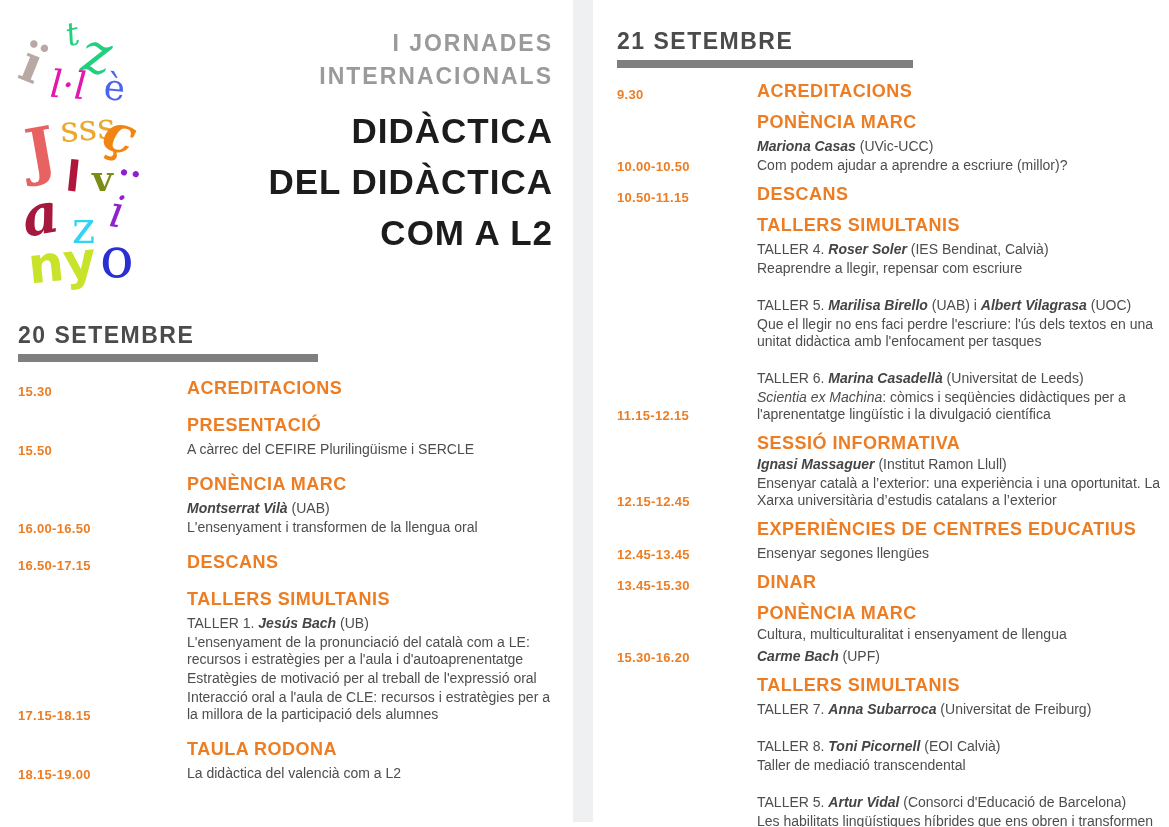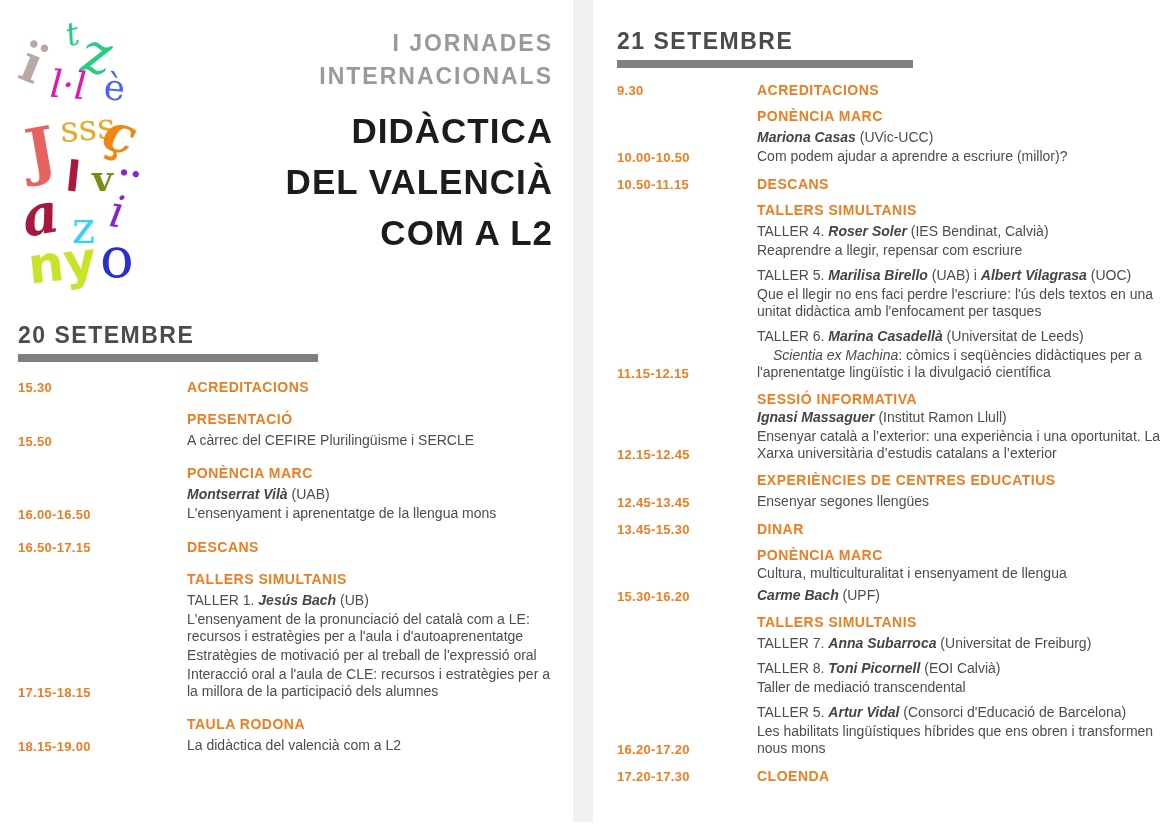--- a/index.html
+++ b/index.html
@@ -50,28 +50,28 @@
   .day-0 .row { margin-bottom:16px; }
   .day-1 .row { margin-bottom:10px; }
   .time {
     flex:0 0 auto; font-size:13px; font-weight:700; color:#ed7d23;
     padding-top:2px; letter-spacing:.3px;
   }
   .day-0 .time { width:169px; }
   .day-1 .time { width:140px; }
   .content { flex:1 1 auto; }
   .session-heading {
-    font-size:14px; font-weight:700; color:#ed7d23; letter-spacing:.5px;
+    font-size:18px; font-weight:700; color:#ed7d23; letter-spacing:.5px;
   }
   .block { font-size:14px; color:#4d4d4d; line-height:17px; }
   .block.first  { margin-top:5px; }
-  .block.item   { margin-top:8px; }
+  .block.item   { margin-top:20px; }
   .block.follow { margin-top:2px; }
   .block .b { font-weight:700; color:#454545;font-style:italic; }
-  .block .i { font-style:italic;margin-left:16px; }
+  .block .i { font-style:italic; }
 </style>
 </head>
 <body>
 
 <div class="divider"></div>
 
 <div class="letters-logo">
     <span class="logo-letter" style="left: 8px; top: 30px; font-size: 52px; color: rgb(184, 169, 164); transform: rotate(22deg); font-family: &quot;DejaVu Serif&quot;, serif; font-weight: 700; font-style: normal;">ï</span>
     <span class="logo-letter" style="left: 52px; top: 10px; font-size: 32px; color: rgb(33, 208, 126); transform: rotate(-14deg); font-family: &quot;DejaVu Serif&quot;, serif; font-weight: 400; font-style: italic;">t</span>
     <span class="logo-letter" style="left: 68px; top: 18px; font-size: 56px; color: rgb(33, 208, 126); transform: rotate(8deg); font-family: &quot;DejaVu Serif&quot;, serif; font-weight: 400; font-style: italic;">z</span>
@@ -88,21 +88,21 @@
     <span class="logo-letter" style="left: 58px; top: 198px; font-size: 44px; color: rgb(53, 211, 242); transform: rotate(0deg); font-family: &quot;DejaVu Serif&quot;, serif; font-weight: 400; font-style: normal;">z</span>
     <span class="logo-letter" style="left: 14px; top: 230px; font-size: 50px; color: rgb(201, 227, 43); transform: rotate(-6deg); font-family: &quot;DejaVu Sans&quot;, sans-serif; font-weight: 700; font-style: normal;">ny</span>
     <span class="logo-letter" style="left: 86px; top: 222px; font-size: 56px; color: rgb(42, 47, 212); transform: rotate(0deg); font-family: &quot;DejaVu Serif&quot;, serif; font-weight: 400; font-style: normal;">o</span>
   </div>
 
 <div class="title-block">
   <div class="kicker">I JORNADES</div>
   <div class="kicker">INTERNACIONALS</div>
   <div class="main-title">
     <div>DIDÀCTICA</div>
-    <div>DEL VALENCIÀ</div>
+    <div>DEL DIDÀCTICA</div>
     <div>COM A L2</div>
   </div>
 </div>
 
 <div class="day day-0">
   <div class="day-title">20 SETEMBRE</div>
   <div class="day-bar"></div>
   <div class="day-rows">
       <div class="row">
         <div class="time">15.30</div>
@@ -115,21 +115,21 @@
         <div class="content">
           <div class="session-heading">PRESENTACIÓ</div>
           <p class="block first"><span>A càrrec del CEFIRE Plurilingüisme i SERCLE</span></p>
         </div>
       </div>
       <div class="row">
         <div class="time">16.00-16.50</div>
         <div class="content">
           <div class="session-heading">PONÈNCIA MARC</div>
           <p class="block first"><span class="b">Montserrat Vilà</span><span> (UAB)</span></p>
-          <p class="block follow"><span>L'ensenyament i aprenentatge de la llengua mons</span></p>
+          <p class="block follow"><span>L'ensenyament i transformen de la llengua oral</span></p>
         </div>
       </div>
       <div class="row">
         <div class="time">16.50-17.15</div>
         <div class="content">
           <div class="session-heading">DESCANS</div>
         </div>
       </div>
       <div class="row">
         <div class="time">17.15-18.15</div>

